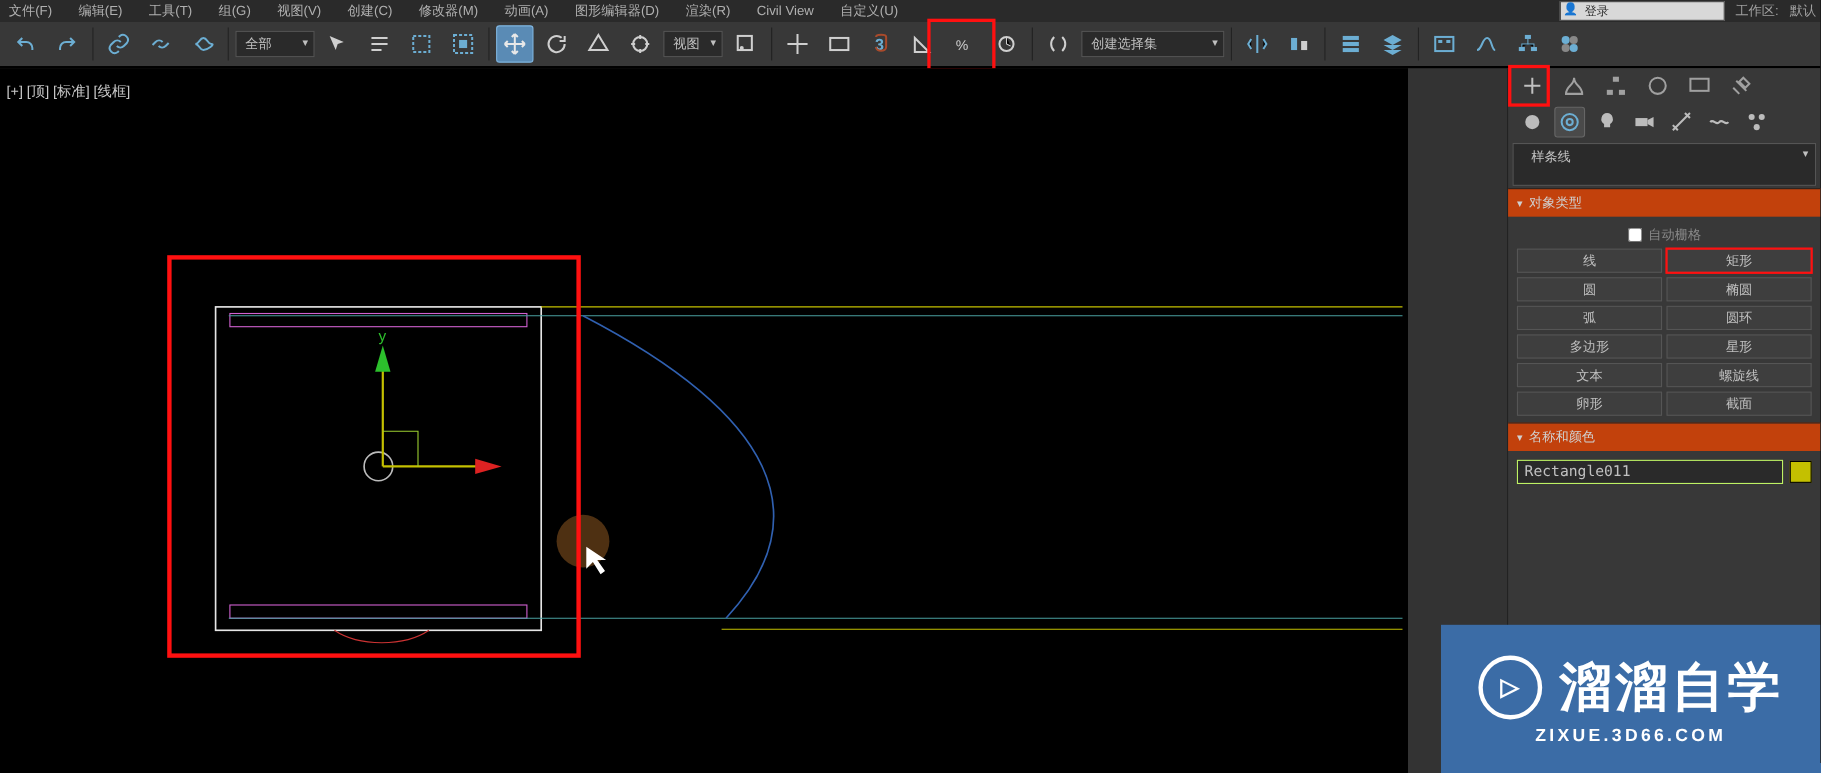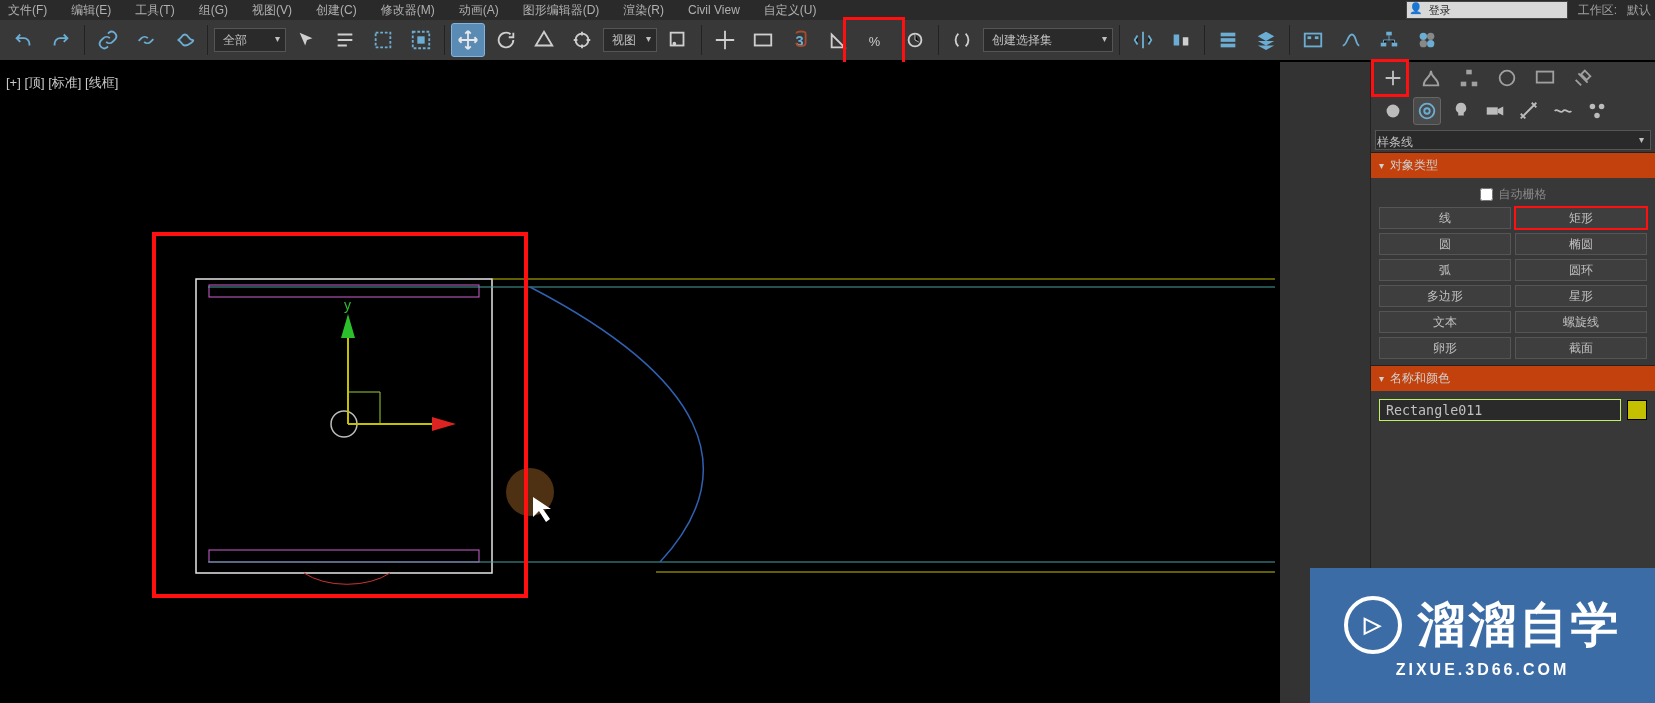--- a/index.html
+++ b/index.html
@@ -22,21 +22,21 @@
     gap: 16px;
   }
   .menu-item { color: #b0b0b0; cursor: default; padding: 0 4px; }
   .menubar-right { margin-left: auto; display: flex; align-items: center; gap: 10px; }
   .login-box {
     background: #d8d8d8;
     color: #2a2a2a;
     padding: 1px 8px 1px 22px;
     border: 1px solid #444;
     position: relative;
-    width: 162px;
+    width: 150px;
     height: 18px;
     font-size: 11px;
   }
   .login-box::before {
     content:"👤";
     position:absolute; left:3px; top:0px; font-size:11px;
   }
   .workspace-label { color:#a0a0a0; }
 
   .toolbar {
@@ -89,21 +89,21 @@
     background:#383838;
     border-left:1px solid #222;
   }
   .tabs-row { display:flex; align-items:center; height:32px; gap:6px; padding:0 6px; }
   .panel-tab { width:32px; height:28px; display:flex; align-items:center; justify-content:center; color:#a0a0a0; }
   .cat-row { display:flex; gap:6px; padding:3px 8px; }
   .cat-btn { width:28px;height:28px;display:flex;align-items:center;justify-content:center;color:#999;}
   .cat-btn.sel { background:#4a4a4a; border:1px solid #666; border-radius:3px;}
   .cat-dropdown {
     width:calc(100% - 8px); margin:2px 4px; background:#2a2a2a; border:1px solid #555;
-    color:#c0c0c0; padding:3px 1px; position:relative; height:20px;
+    color:#c0c0c0; padding:3px 16px; position:relative; height:39px;
   }
   .cat-dropdown::after{ content:'▾'; position:absolute; right:6px; top:3px; font-size:10px;}
   .rollout-header {
     background:#c2410c; color:#d0d0d0; padding:4px 8px; display:flex; align-items:center;
     border-top:1px solid #222;
   }
   .rollout-header::before{ content:'▾'; margin-right:6px; font-size:10px;}
   .rollout-body { padding:6px 8px; }
   .check-row { display:flex; align-items:center; justify-content:center; gap:6px; margin:2px 0; color:#888;}
   .check-row input[type=checkbox]{ accent-color:#5a8bb5; }

